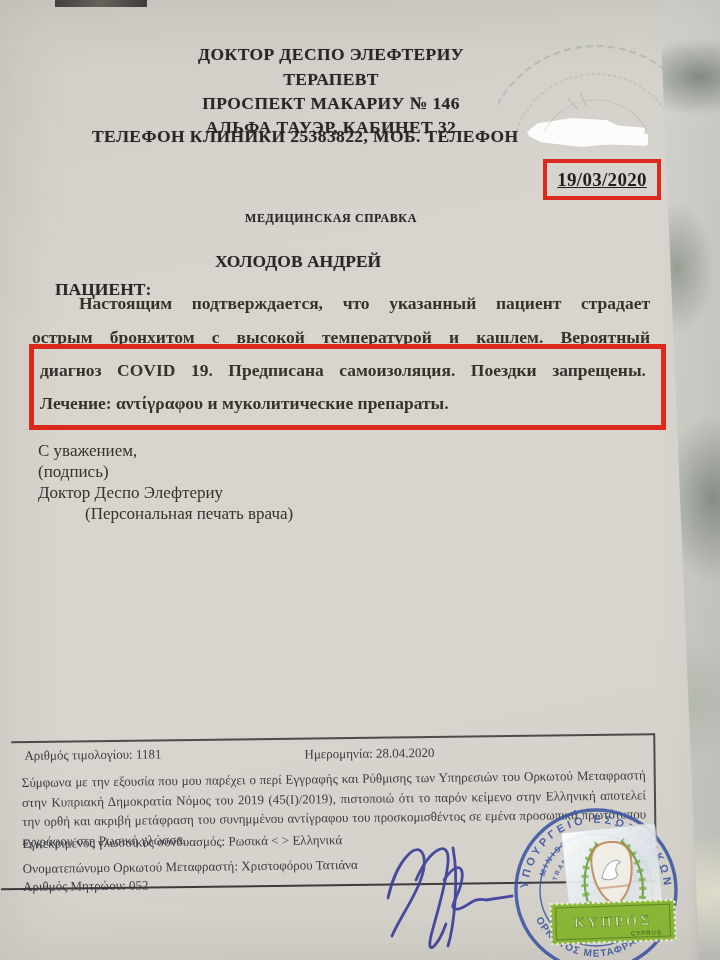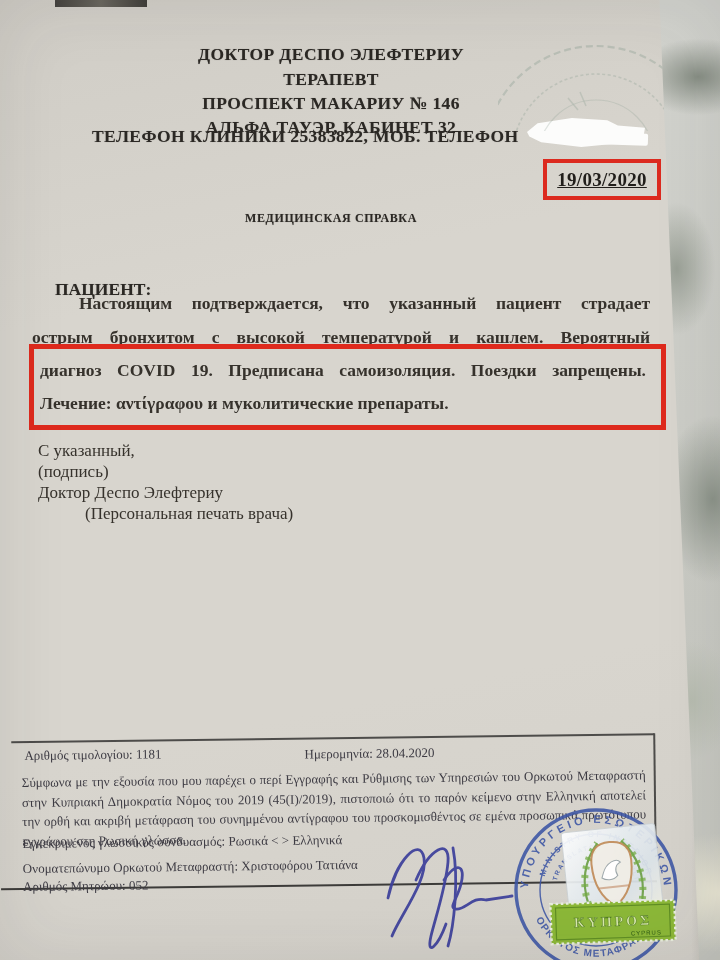--- a/index.html
+++ b/index.html
@@ -103,29 +103,30 @@
         <path d="M70,92 l10,12 M82,86 l6,14" stroke-width="1.5" opacity="0.6"></path>
       </g>
     </svg>
 
     <div id="date-box" class="abs">
       <span>19/03/2020</span>
     </div>
 
     <div id="cert-title" class="abs">МЕДИЦИНСКАЯ СПРАВКА</div>
     <div id="patient-label" class="abs patient">ПАЦИЕНТ:</div>
+    <div id="patient-name" class="abs patient">ХОЛОДОВ АНДРЕЙ</div>
 
     <div id="body-line1" class="abs body-line">Настоящим подтверждается, что указанный пациент страдает</div>
     <div id="body-line2" class="abs body-line">острым бронхитом с высокой температурой и кашлем. Вероятный</div>
 
     <div id="diagnosis-box" class="abs"></div>
     <div id="hl-line1" class="abs body-line">диагноз COVID 19. Предписана самоизоляция. Поездки запрещены.</div>
     <div id="hl-line2" class="abs body-line">Лечение: αντίγραφου и муколитические препараты.</div>
 
-    <div id="closing1" class="abs closing-line">С указанный,</div>
+    <div id="closing1" class="abs closing-line">С уважением,</div>
     <div id="closing2" class="abs closing-line">(подпись)</div>
     <div id="closing3" class="abs closing-line">Доктор Деспо Элефтериу</div>
     <div id="closing4" class="abs closing-line">(Персональная печать врача)</div>
 
     <div id="translator-block" class="abs">
       <div class="tb-border" id="tb-top"></div>
       <div class="tb-border" id="tb-right"></div>
       <div class="tb-border" id="tb-bottom"></div>
 
       <div class="tb-text" id="tb-invoice">Αριθμός τιμολογίου:  1181</div>

